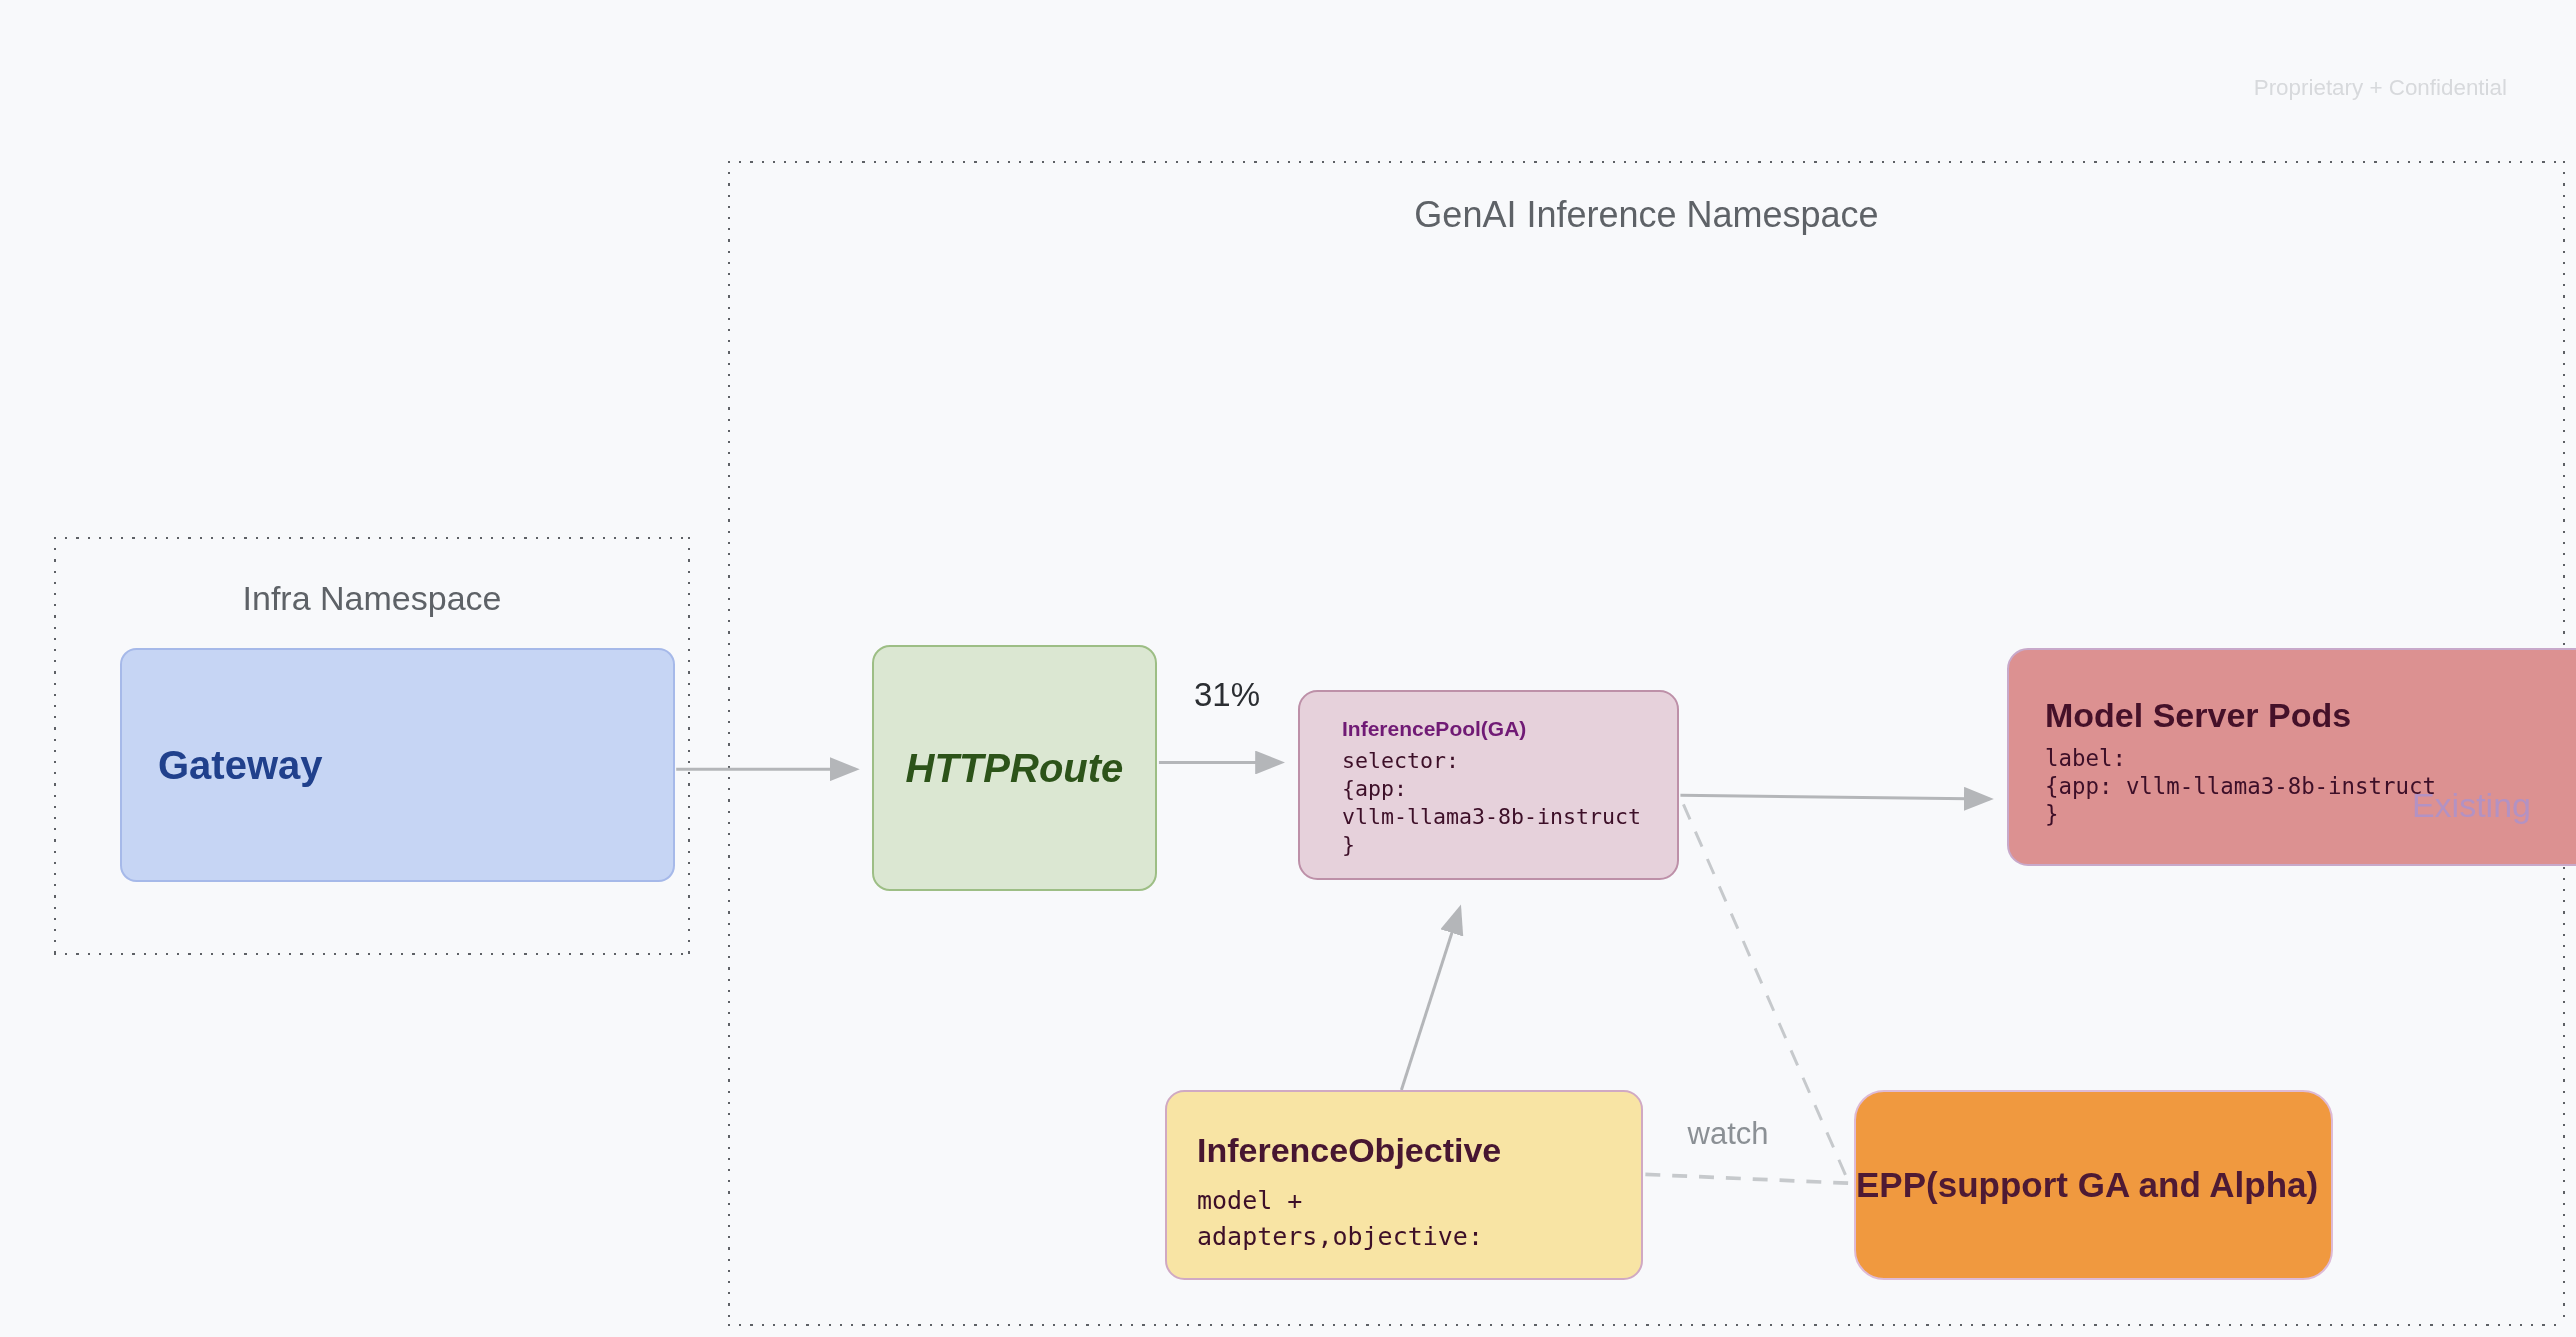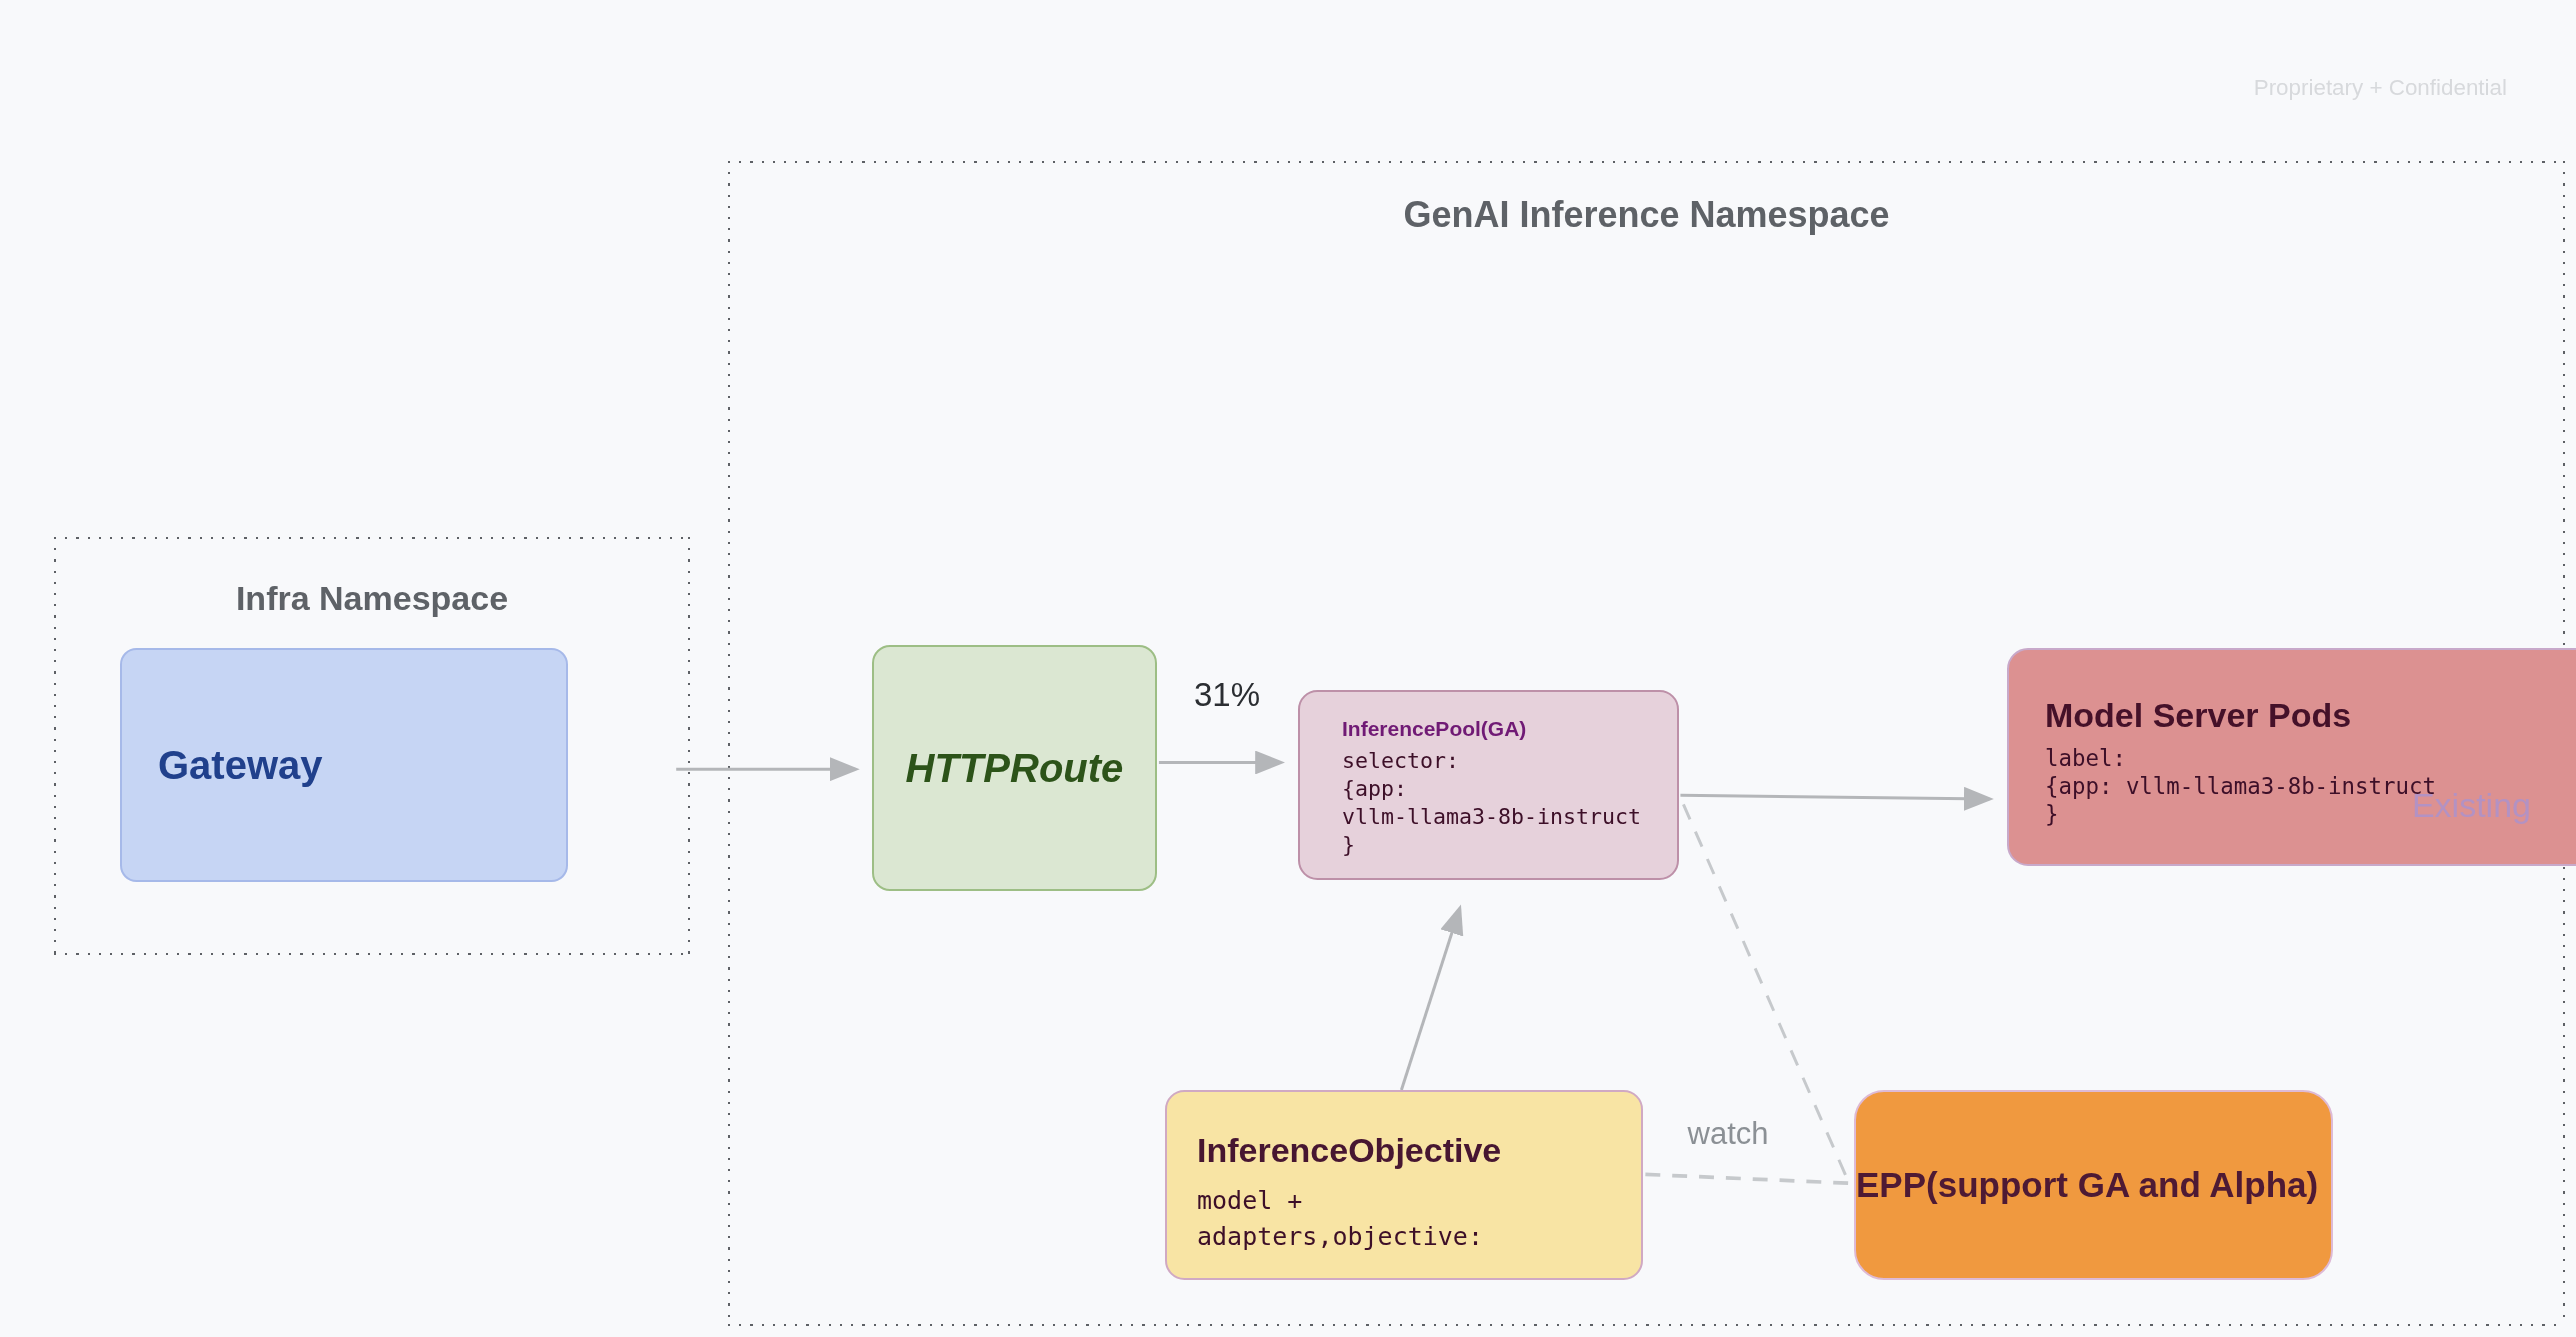--- a/index.html
+++ b/index.html
@@ -19,35 +19,35 @@
       repeating-linear-gradient(180deg,#5d6065 0 2.2px,transparent 2.2px 11.2px),
       repeating-linear-gradient(180deg,#5d6065 0 2.2px,transparent 2.2px 11.2px);
     background-position:left top,left bottom,left top,right top;
     background-size:100% 2.2px,100% 2.2px,2.2px 100%,2.2px 100%;
     background-repeat:no-repeat;
   }
   .ns-title{
     position:absolute;left:0;right:0;
     text-align:center;
     color:#5e6267;
-    font-weight:700;
+    font-weight:400;
   }
   .node{
     position:absolute;
     box-sizing:border-box;
     border-radius:19.4px;
   }
   .confidential{
     position:absolute;
     top:75px;right:69px;
     font-size:22.4px;color:#d7d9dc;
   }
   
   .gateway{
-    left:120px;top:648px;width:448px;height:234px;
+    left:120px;top:648px;width:555px;height:234px;
     background:#c6d5f4;border:2.2px solid #a6b9e9;border-radius:16.4px;
     display:flex;align-items:center;
     padding-left:36px;
   }
   .gateway-label{font-size:40px;font-weight:bold;color:#20408c;}
   
   .httproute{
     left:872px;top:645px;width:285px;height:246px;
     background:#dbe7d2;border:2.2px solid #9dbe85;border-radius:18px;
     display:flex;align-items:center;justify-content:center;

